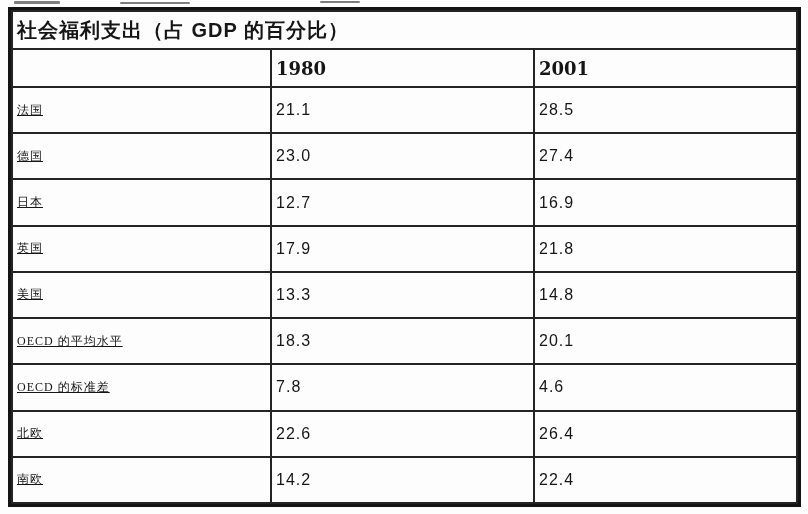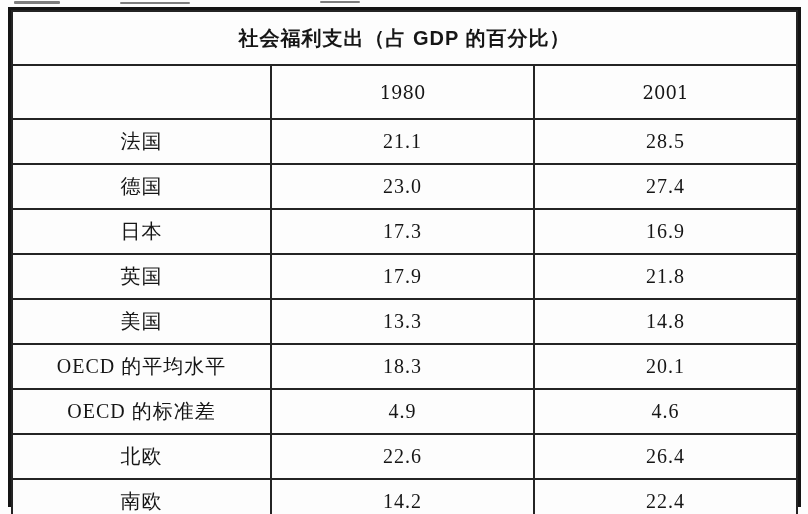--- a/index.html
+++ b/index.html
@@ -32,50 +32,51 @@
     background: #fdfdfd;
   }
   table.data-table {
     width: 100%;
     height: 100%;
     border-collapse: collapse;
     table-layout: fixed;
   }
   .data-table td, .data-table th {
     border: 2px solid #242424;
-    text-align: center;
+    text-align: left;
     vertical-align: middle;
-    padding: 8px 4px;
+    padding: 0 4px;
     background: #fdfdfd;
   }
   .col-label { width: 33%; }
   .col-1980  { width: 33.5%; }
   .col-2001  { width: 33.5%; }
 
   .title-cell {
     font-family: "Liberation Sans", "DejaVu Sans", sans-serif;
     font-weight: 700;
     font-size: 20px;
     letter-spacing: 1px;
     height: 36px;
   }
   .year-cell {
     font-family: "DejaVu Serif", "Liberation Serif", serif;
     font-size: 18px;
-    font-weight: 400;
+    font-weight: 700;
     height: 36px;
   }
   .row-label {
     font-family: "Liberation Serif", "DejaVu Serif", serif;
-    font-size: 20px;
+    font-size: 12px;
     letter-spacing: 1px;
+    text-decoration: underline;
   }
   .num-cell {
-    font-family: Liberation Serif, serif;
-    font-size: 20px;
+    font-family: Liberation Sans, sans-serif;
+    font-size: 16px;
     letter-spacing: 1px;
   }
 </style>
 </head>
 <body>
 
 <div class="page">
   <div class="smudge s1"></div>
   <div class="smudge s2"></div>
   <div class="smudge s3"></div>
@@ -103,41 +104,41 @@
           <td class="num-cell">21.1</td>
           <td class="num-cell">28.5</td>
         </tr>
         <tr>
           <td class="row-label">德国</td>
           <td class="num-cell">23.0</td>
           <td class="num-cell">27.4</td>
         </tr>
         <tr>
           <td class="row-label">日本</td>
-          <td class="num-cell">17.3</td>
+          <td class="num-cell">12.7</td>
           <td class="num-cell">16.9</td>
         </tr>
         <tr>
           <td class="row-label">英国</td>
           <td class="num-cell">17.9</td>
           <td class="num-cell">21.8</td>
         </tr>
         <tr>
           <td class="row-label">美国</td>
           <td class="num-cell">13.3</td>
           <td class="num-cell">14.8</td>
         </tr>
         <tr>
           <td class="row-label">OECD 的平均水平</td>
           <td class="num-cell">18.3</td>
           <td class="num-cell">20.1</td>
         </tr>
         <tr>
           <td class="row-label">OECD 的标准差</td>
-          <td class="num-cell">4.9</td>
+          <td class="num-cell">7.8</td>
           <td class="num-cell">4.6</td>
         </tr>
         <tr>
           <td class="row-label">北欧</td>
           <td class="num-cell">22.6</td>
           <td class="num-cell">26.4</td>
         </tr>
         <tr>
           <td class="row-label">南欧</td>
           <td class="num-cell">14.2</td>

